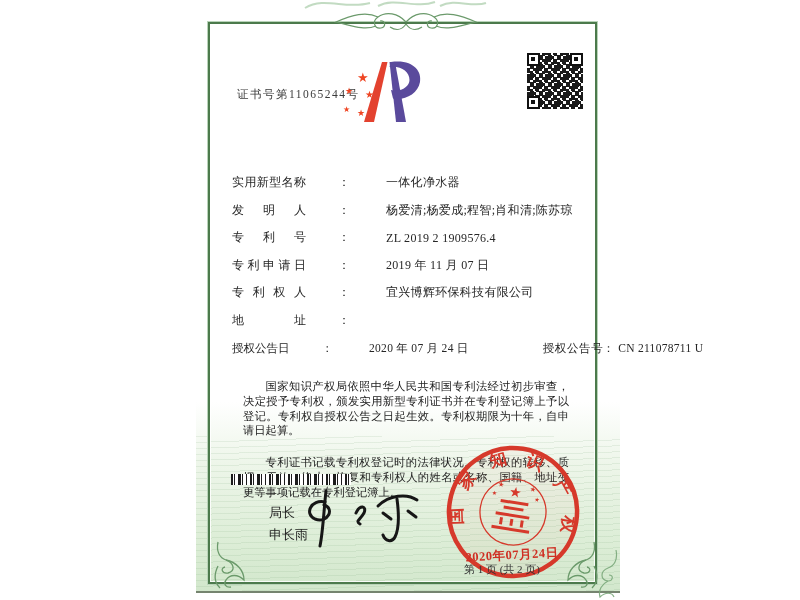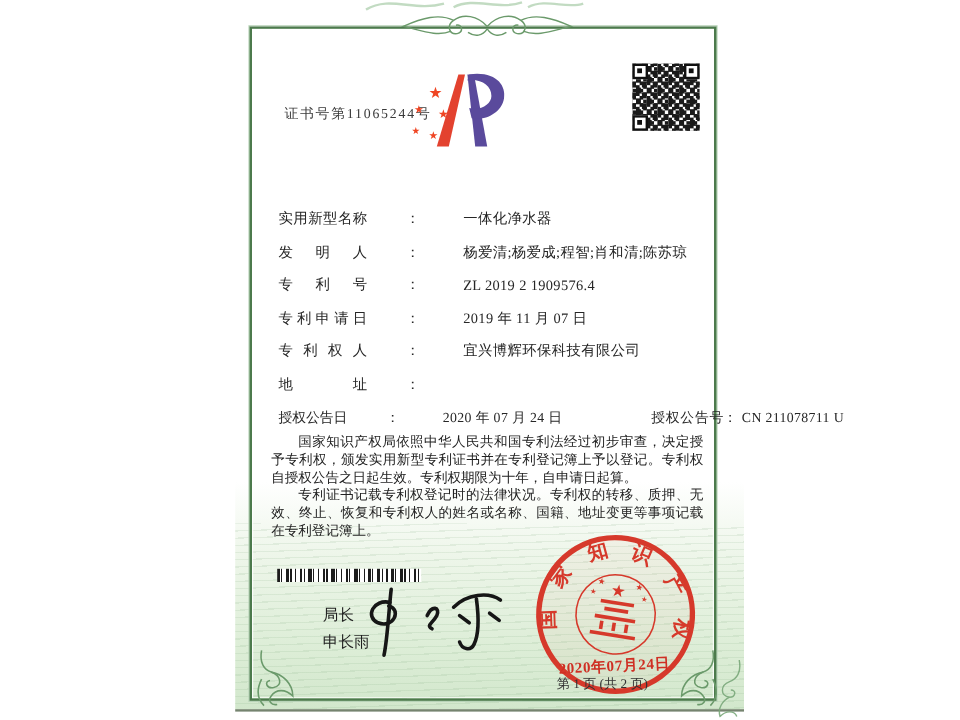--- a/index.html
+++ b/index.html
@@ -28,21 +28,21 @@
   .frow{display:flex;align-items:flex-end;height:18px;margin-bottom:9.5px;white-space:nowrap;gap:32px;}
   .flabel{display:inline-block;width:74px;text-align:justify;text-align-last:justify;}
   .fcolon{margin-right:4px;}
   .fvalue{letter-spacing:.3px;}
   .grant .flabel{width:62px;}
   .grant .pair2{margin-left:14px;display:flex;align-items:baseline;}
   .grant .pair2 .flabel{width:60px;margin-left:28px;}
 
   .paras{position:absolute;left:226px;top:362px;width:360px;font-size:11.3px;line-height:14.8px;
          text-align:justify;color:#222;}
-  .paras p{margin:0;text-indent:2em;}
+  .paras p{margin:17px;text-indent:2em;}
 
   .barcode{position:absolute;left:231px;top:474px;width:120px;height:11px;background:
      repeating-linear-gradient(90deg,#1c1c1c 0 2px,#fff 2px 3px,#1c1c1c 3px 4px,#fff 4px 7px,
        #1c1c1c 7px 10px,#fff 10px 11px,#1c1c1c 11px 12px,#fff 12px 15px,#1c1c1c 15px 16px,#fff 16px 19px);}
 
   .signer{position:absolute;left:237px;top:502px;font-size:13px;color:#1f1f1f;line-height:22px;margin-left:32px;}
   .sig-script{position:absolute;left:293px;top:484px;width:145px;height:70px;}
 
   
   .qr{position:absolute;left:527px;top:53px;width:56px;height:56px;background-color:#fff;

